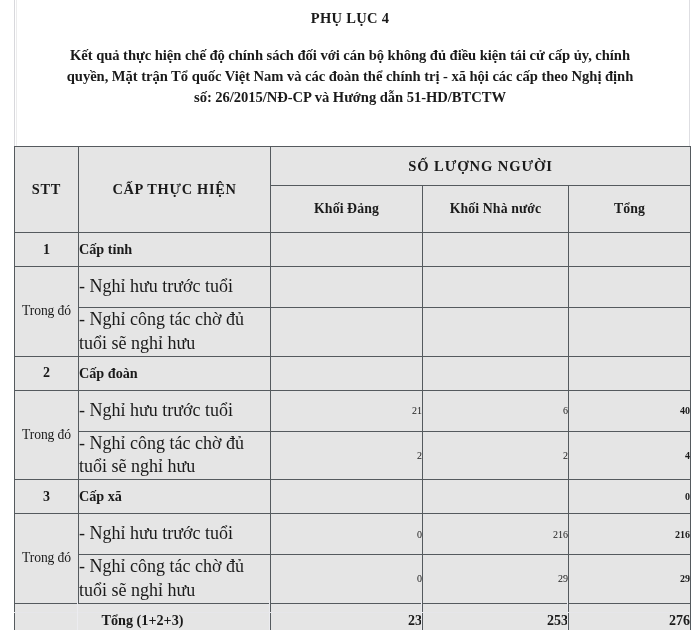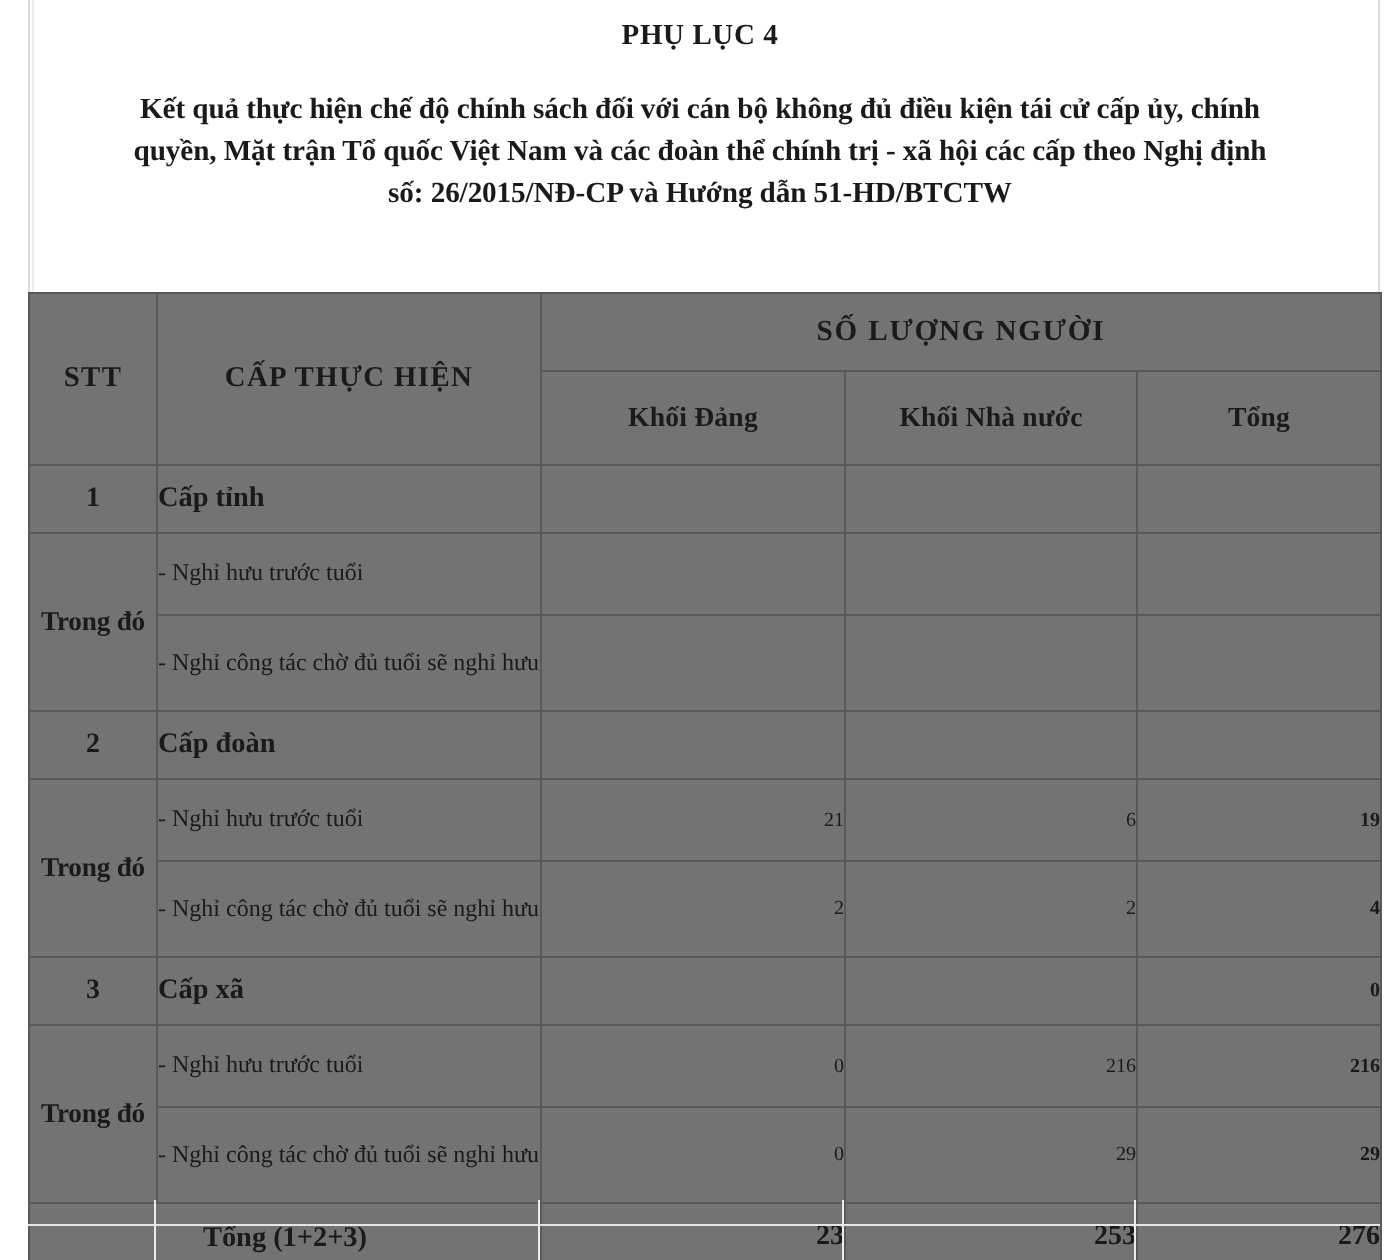--- a/index.html
+++ b/index.html
@@ -87,21 +87,21 @@
     border-collapse: collapse;
     width: 676px;
     table-layout: fixed;
     font-size: 14px;
   }
   table.report td,
   table.report th {
     border: 1.6px solid #555a5e;
     padding: 0;
     vertical-align: middle;
-    background: #737373;
+    background: #e5e5e5;
   }
 
   col.c-stt    { width: 64px; }
   col.c-level  { width: 192px; }
   col.c-dang   { width: 152px; }
   col.c-nn     { width: 146px; }
   col.c-tong   { width: 122px; }
 
   th.hdr {
     font-weight: bold;
@@ -127,33 +127,33 @@
   }
 
   td.num-idx {
     text-align: center;
     font-weight: bold;
     font-size: 14px;
   }
   td.rowlabel-merge {
     text-align: center;
     font-size: 13.6px;
-    font-weight: bold;
+    font-weight: normal;
     letter-spacing: -0.1px;
   }
   td.section-name {
     font-weight: bold;
     font-size: 14.2px;
     padding-left: 8px;
     text-align: left;
     margin-top: 40px;
   }
   td.sub-name {
     font-weight: normal;
-    font-size: 12px;
+    font-size: 18px;
     padding-left: 6px;
     padding-right: 4px;
     text-align: left;
     line-height: 1.32;
   }
   td.value {
     text-align: right;
     padding-right: 7px;
     font-size: 10px;
   }
@@ -281,21 +281,21 @@
           <td class="section-name">Cấp đoàn</td>
           <td class="value bold"></td>
           <td class="value bold"></td>
           <td class="value bold"></td>
         </tr>
         <tr class="r-sub-a">
           <td class="rowlabel-merge" rowspan="2">Trong đó</td>
           <td class="sub-name">- Nghỉ hưu trước tuổi</td>
           <td class="value">21</td>
           <td class="value">6</td>
-          <td class="value bold">19</td>
+          <td class="value bold">40</td>
         </tr>
         <tr class="r-sub-b">
           <td class="sub-name">- Nghỉ công tác chờ đủ tuổi sẽ nghỉ hưu</td>
           <td class="value">2</td>
           <td class="value">2</td>
           <td class="value bold">4</td>
         </tr>
 
         <tr class="r-section">
           <td class="num-idx">3</td>

